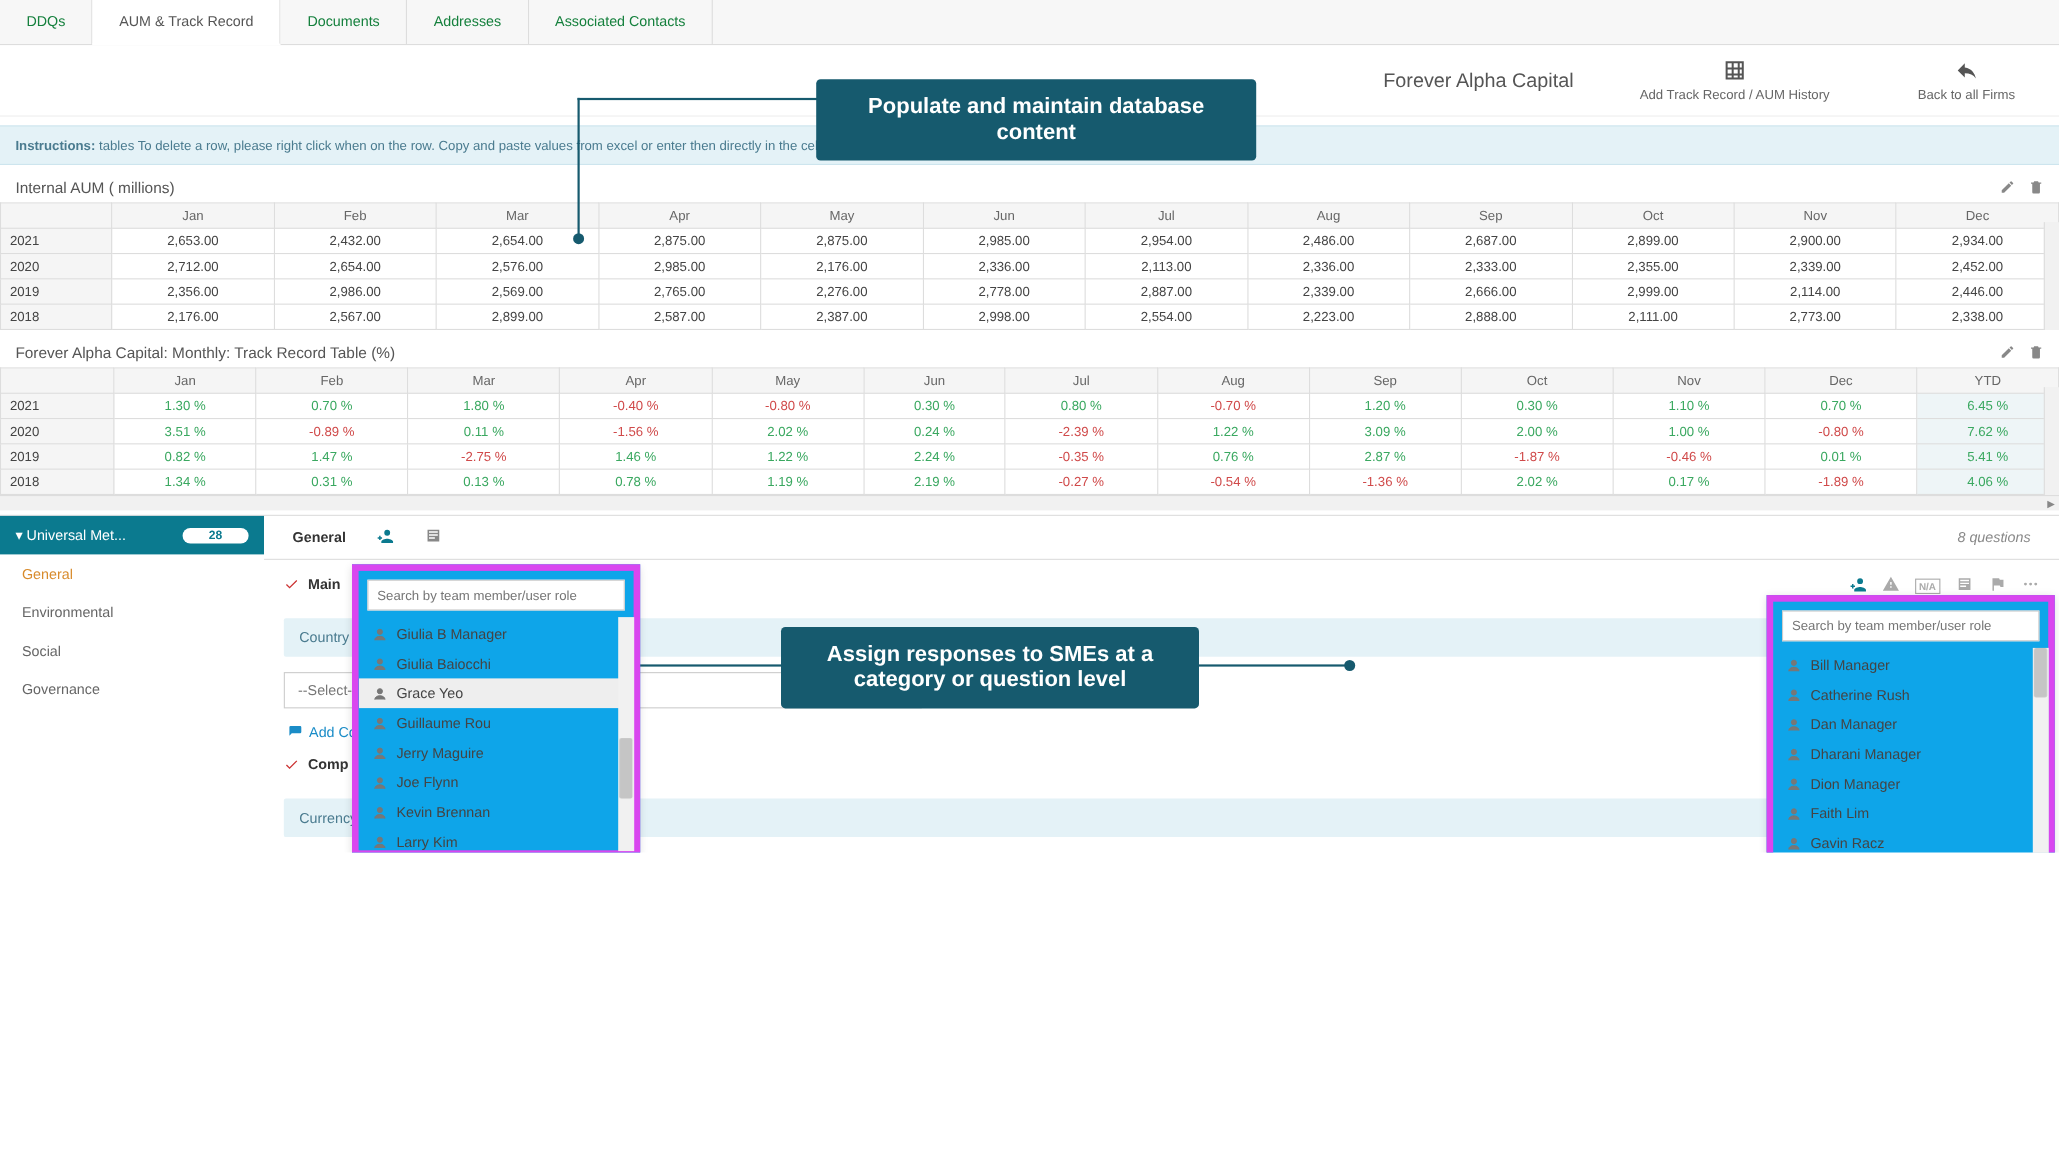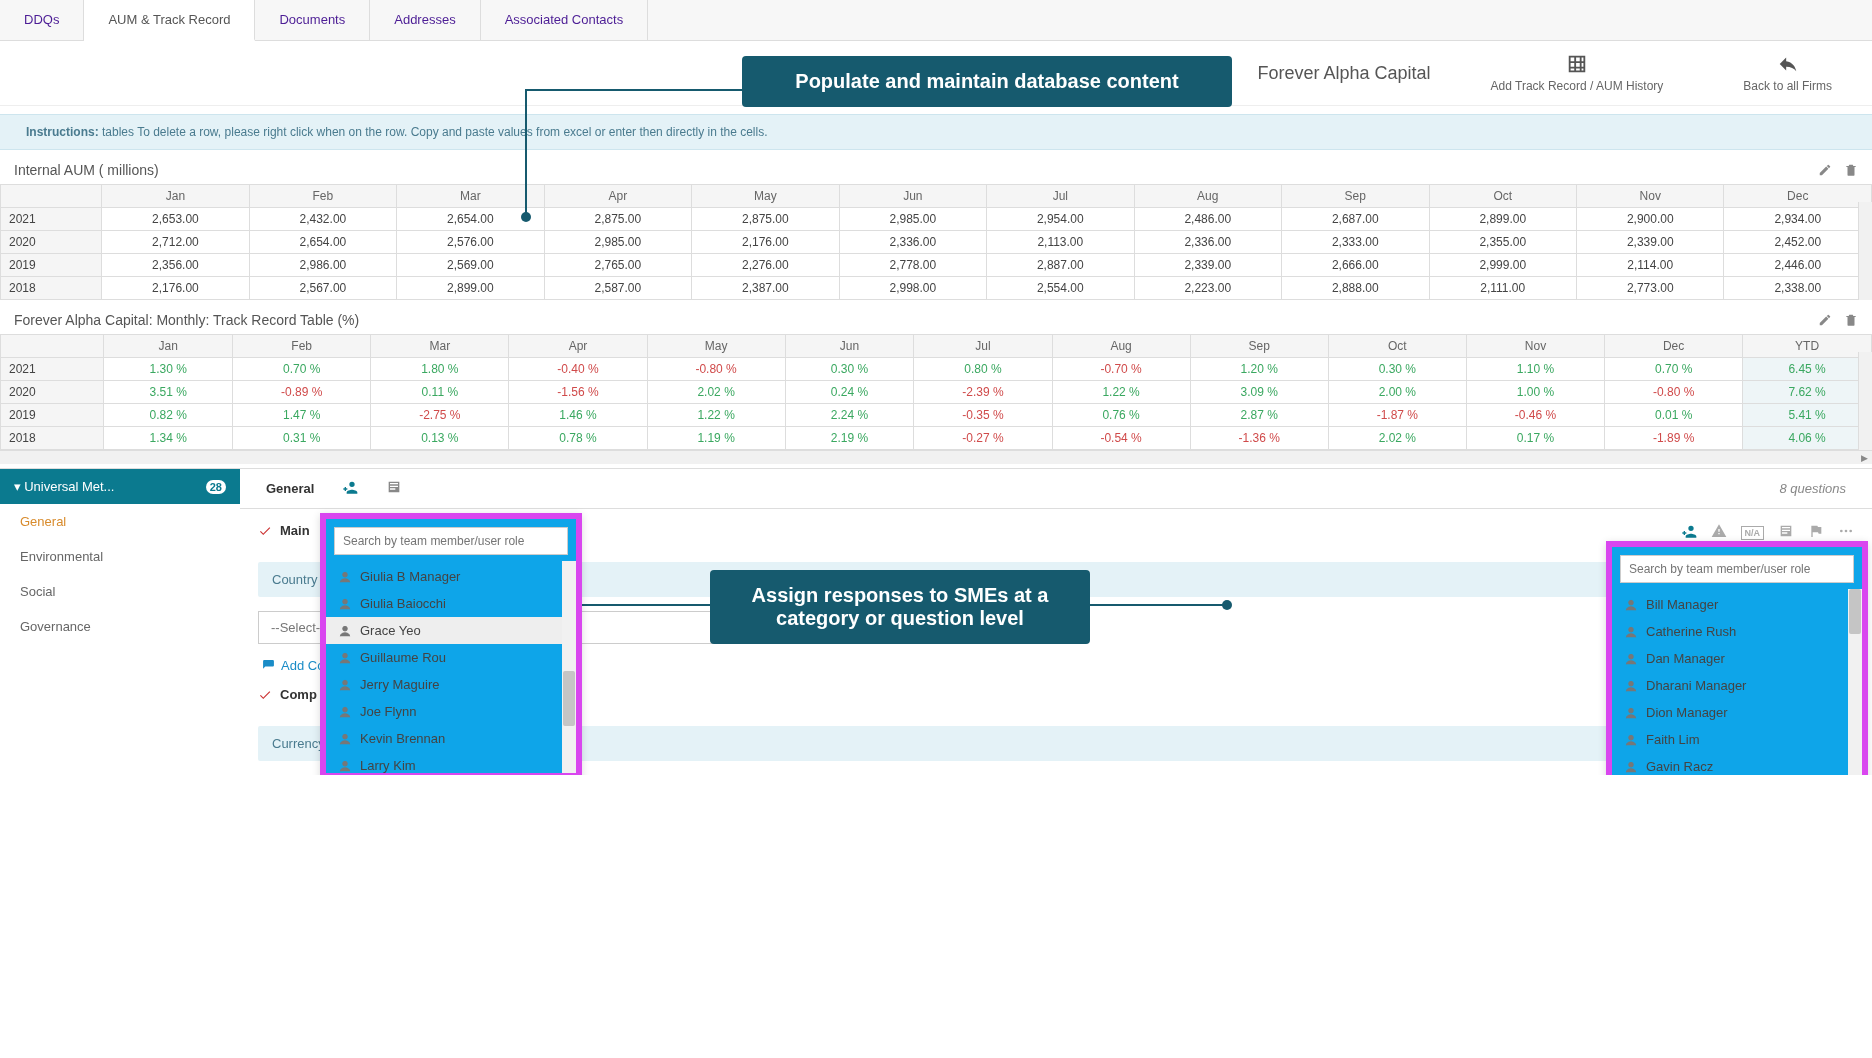--- a/index.html
+++ b/index.html
@@ -1,31 +1,31 @@
 <!DOCTYPE html>
 <html><head>
 <meta charset="utf-8">
 <style>
 * { box-sizing: border-box; margin: 0; padding: 0; }
 body { font-family: -apple-system, "Segoe UI", Arial, sans-serif; font-size: 13px; color: #444; background: #fff; position: relative; }
 
 
 .tabs { display: flex; border-bottom: 1px solid #ddd; background: #f7f7f7; }
-.tab { padding: 12px 24px; color: #4c1d95; cursor: pointer; border-right: 1px solid #ddd; background: #f7f7f7; }
+.tab { padding: 12px 24px; color: #15803d; cursor: pointer; border-right: 1px solid #ddd; background: #f7f7f7; }
 .tab.active { background: #fff; border-bottom: 2px solid #fff; margin-bottom: -1px; color: #555; font-weight: 500; }
 
 
 .header-row { display: flex; align-items: center; padding: 12px 20px; gap: 40px; border-bottom: 1px solid #eee; justify-content: flex-end; }
 .firm-name { font-size: 18px; color: #555; }
 .header-action { display: flex; flex-direction: column; align-items: center; gap: 4px; color: #666; font-size: 12px; cursor: pointer; padding: 0 20px; }
 .header-action svg { width: 22px; height: 22px; fill: #555; }
 
 
 .instructions { background: #e4f2f7; padding: 10px 14px; color: #4a7b8f; font-size: 12px; border-top: 1px solid #cde5ee; border-bottom: 1px solid #cde5ee; margin-top: 8px; }
-.instructions b { font-weight: 700; margin-left: 12px; }
+.instructions b { font-weight: 700; }
 
 
 .section-title { display: flex; align-items: center; justify-content: space-between; padding: 12px 14px 6px; color: #555; font-size: 14px; }
 .section-title .icons { display: flex; gap: 12px; color: #888; }
 .section-title .icons svg { width: 14px; height: 14px; fill: #888; cursor: pointer; }
 
 
 .data-table { width: 100%; border-collapse: collapse; font-size: 12px; }
 .data-table th, .data-table td { border: 1px solid #ddd; padding: 4px 8px; text-align: center; }
 .data-table th { background: #f5f5f5; font-weight: 400; color: #666; }
@@ -35,21 +35,21 @@
 .data-table td.ytd { background: #eef5f7; }
 .table-wrap { position: relative; }
 .fake-scroll-v { position: absolute; right: 0; top: 18px; bottom: 0; width: 14px; background: #f1f1f1; border-left: 1px solid #ddd; }
 .fake-scroll-h { height: 14px; background: #f1f1f1; border-top: 1px solid #ddd; display: flex; align-items: center; justify-content: flex-end; padding-right: 4px; }
 .fake-scroll-h::after { content: "▶"; font-size: 9px; color: #888; }
 
 
 .lower { display: flex; margin-top: 4px; border-top: 1px solid #ddd; }
 .sidebar { width: 240px; background: #fff; }
 .sidebar-head { background: #0b7a8f; color: #fff; padding: 10px 14px; display: flex; align-items: center; justify-content: space-between; cursor: pointer; }
-.sidebar-head .badge { background: #fff; color: #0b7a8f; border-radius: 10px; padding: 1px 4px; font-size: 11px; font-weight: 700; }
+.sidebar-head .badge { background: #fff; color: #0b7a8f; border-radius: 10px; padding: 1px 24px; font-size: 11px; font-weight: 700; }
 .sidebar-item { padding: 10px 20px; color: #666; cursor: pointer; }
 .sidebar-item.active { color: #d88b2c; }
 
 .main { flex: 1; position: relative; padding: 0; }
 .cat-tabs { display: flex; align-items: center; border-bottom: 1px solid #ddd; padding: 0 12px; }
 .cat-tab { padding: 10px 14px; color: #333; font-weight: 600; }
 .cat-icon { padding: 10px 14px; color: #0b7a8f; cursor: pointer; }
 .cat-icon svg { width: 16px; height: 16px; fill: #0b7a8f; }
 .cat-icon.gray svg { fill: #888; }
 .questions-count { margin-left: auto; font-style: italic; color: #888; padding: 10px 14px; }
@@ -515,21 +515,21 @@
           </div>
         </div>
       <div class="dd-scroll">
           <div class="dd-thumb" style="top:0;height:45px;"></div>
         </div>
     </div>
 
   </div>
 </div>
 
-<div class="callout" style="left:742px; top:56px; width:490px;">Populate and maintain database content</div>
+<div class="callout" style="left:742px; top:72px; width:400px;">Populate and maintain database content</div>
 <div class="callout-line" style="left:525px; top:89px; width:218px; height:2px;"></div>
 <div class="callout-line" style="left:525px; top:89px; width:2px; height:128px;"></div>
 <div class="callout-dot" style="left:521px; top:212px;"></div>
 
 <div class="callout" style="left:710px; top:570px; width:380px;">Assign responses to SMEs at a category or question level</div>
 <div class="callout-line" style="left:564px; top:604px; width:147px; height:2px;"></div>
 <div class="callout-dot" style="left:558px; top:600px;"></div>
 <div class="callout-line" style="left:1090px; top:604px; width:135px; height:2px;"></div>
 <div class="callout-dot" style="left:1222px; top:600px;"></div>
 

